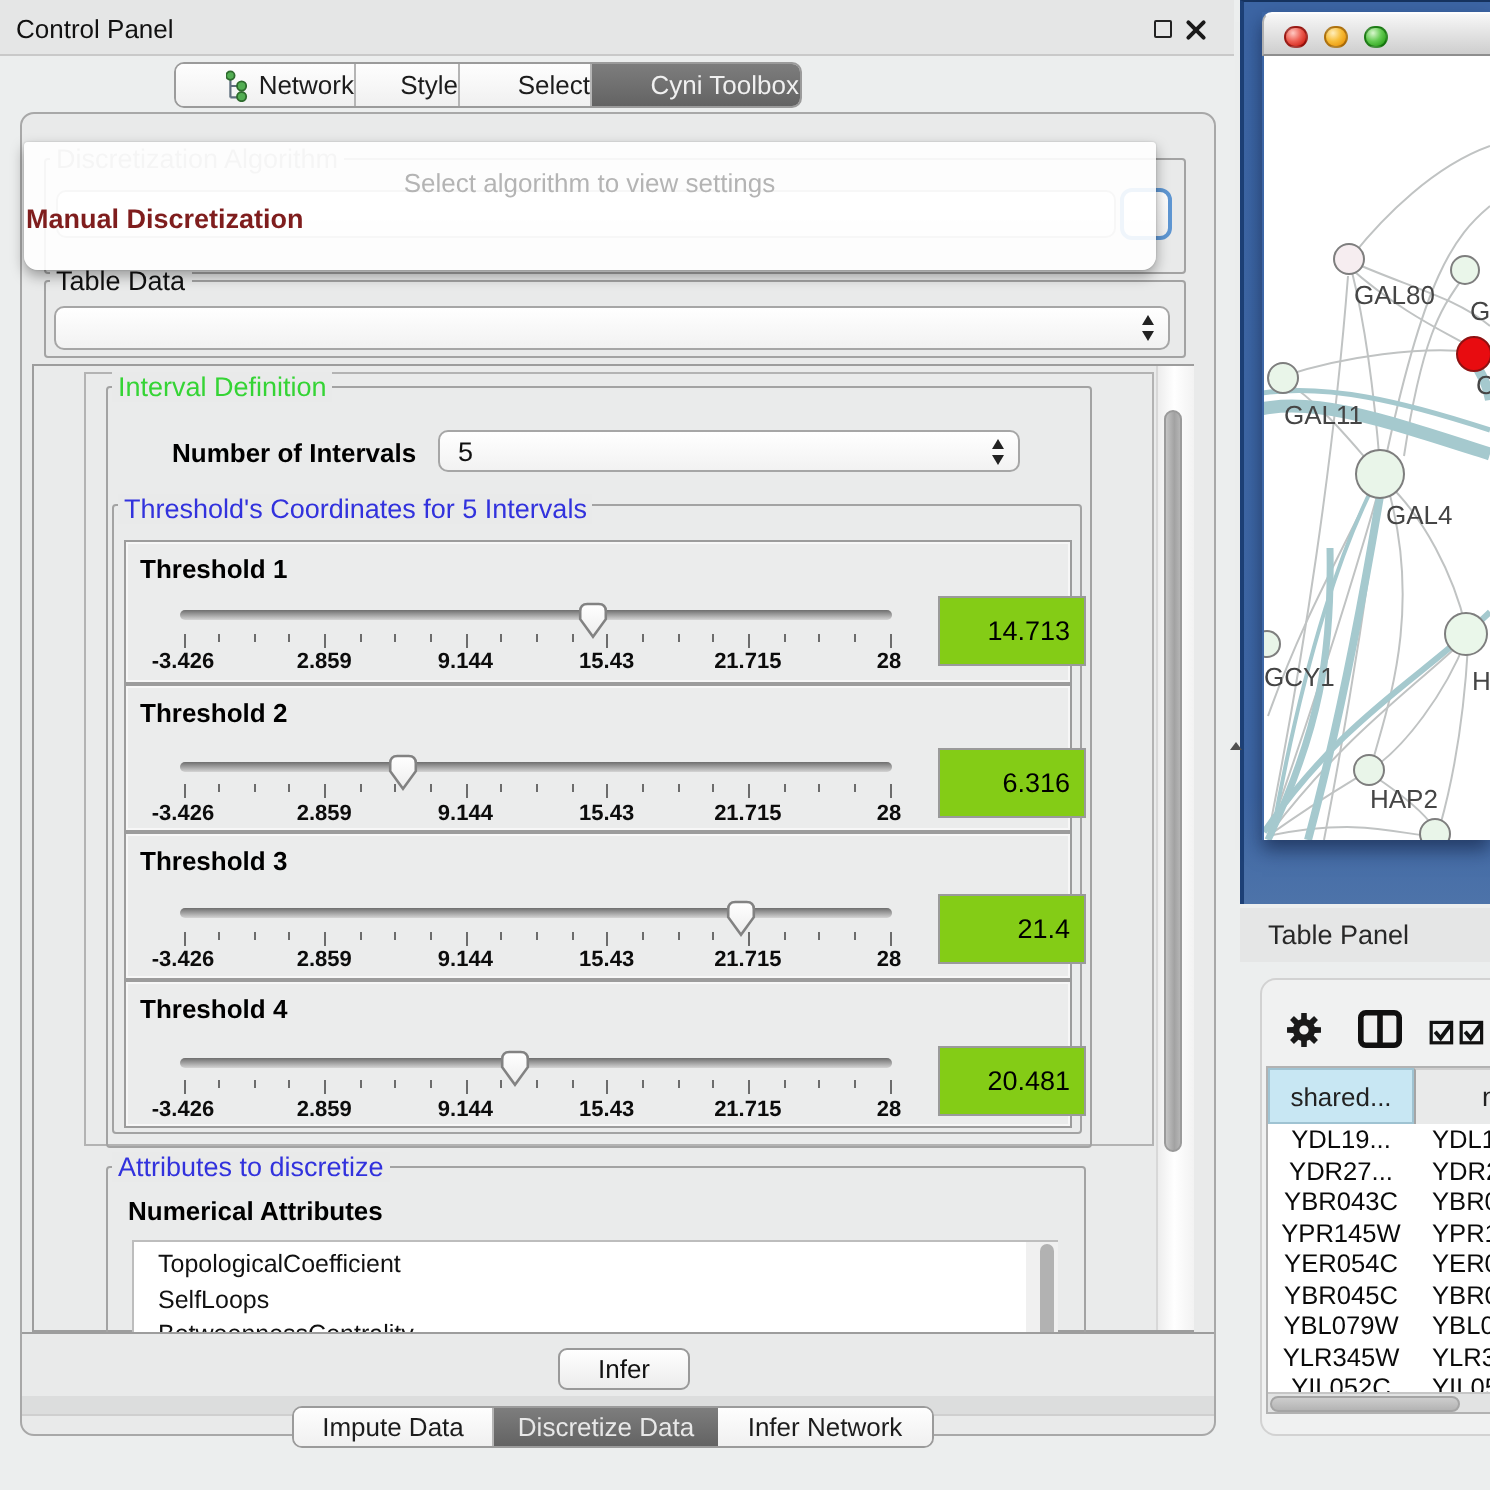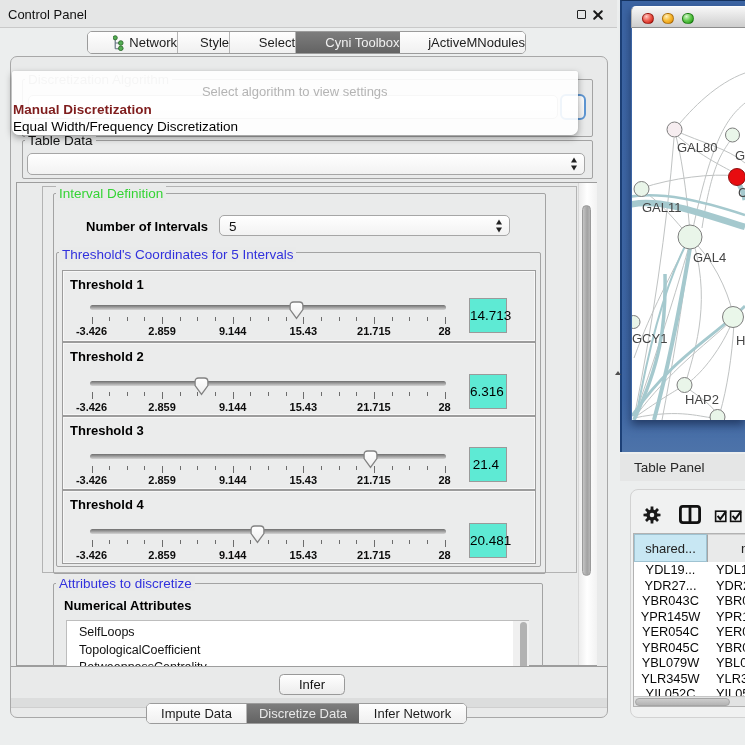--- a/index.html
+++ b/index.html
@@ -35,21 +35,21 @@
 #vsbtrack { position:absolute; left:578px; top:183px; width:18.5px; height:482px; background:linear-gradient(90deg,#ededed,#ffffff 45%,#f2f2f2); border-left:1px solid #d8d8d8; }
 #vsbthumb { position:absolute; left:582px; top:205px; width:9px; height:371px; background:linear-gradient(90deg,#c4c4c4,#a2a2a2 60%,#b5b5b5); border-radius:4.5px; border:0.5px solid #9a9a9a; }
 
 
 .tpanel { position:absolute; left:62px; width:474px; background:#ebecec; border:1px solid #9c9c9c; box-shadow:inset 0 0 0 1px #f7f7f7; }
 .ttitle { position:absolute; left:7px; top:6px; font-size:13px; font-weight:700; color:#000; }
 .track { position:absolute; height:5px; border-radius:2.5px; background:linear-gradient(#6e6e6e,#9c9c9c 45%,#d4d4d4); }
 .tick { position:absolute; width:1px; background:#6c6c6c; }
 .tlab { position:absolute; width:70px; text-align:center; font-size:11px; font-weight:700; color:#0c0c0c; }
 .thumb { position:absolute; width:17px; height:20px; }
-.vbox { position:absolute; left:406px; width:38px; height:35px; background:#5eead4; border:1px solid #9a9a9a; font-size:13.5px; color:#000; text-align:right; line-height:33px; padding-right:7px; }
+.vbox { position:absolute; left:406px; width:74px; height:35px; background:#84cc16; border:1px solid #9a9a9a; font-size:13.5px; color:#000; text-align:right; line-height:33px; padding-right:7px; }
 
 
 #numattr { position:absolute; left:64px; top:598px; font-size:13px; font-weight:700; color:#000; }
 #attrlist { position:absolute; left:66px; top:620px; width:463px; height:60px; background:#fff; border:1px solid #bdbdbd; font-size:12.5px; color:#111; padding-top:3px; }
 #attrlist div { padding-left:12px; height:17.5px; line-height:17.5px; }
 #listsb { position:absolute; left:513px; top:621px; width:16px; height:58px; background:#f0f0f0; }
 #listsbthumb { position:absolute; left:519.5px; top:622px; width:7.5px; height:55px; background:#b2b2b2; border-radius:3.5px; }
 
 
 #applystrip { position:absolute; left:11px; top:666px; width:596px; height:33px; background:#e9eaea; border-top:1px solid #9d9d9d; }
@@ -128,21 +128,20 @@
           <line x1="2.2" y1="8" x2="7.6" y2="8"></line>
           <line x1="2.2" y1="13.7" x2="7.6" y2="13.7"></line>
         </g>
         <circle cx="2.2" cy="2.8" r="2.1" fill="#53ae53" stroke="#2e6b2e" stroke-width="0.9"></circle>
         <circle cx="7.8" cy="8" r="2.3" fill="#53ae53" stroke="#2e6b2e" stroke-width="0.9"></circle>
         <circle cx="7.8" cy="13.3" r="2.3" fill="#53ae53" stroke="#2e6b2e" stroke-width="0.9"></circle>
       </svg>Network</div>
   <div class="seg" style="width:52px">Style</div>
   <div class="seg" style="width:66px">Select</div>
   <div class="seg dark" style="width:103.5px">Cyni Toolbox</div>
-  <div class="seg" style="width:125.5px">jActiveMNodules</div>
 </div>
 
 <div class="group" style="left:22px; top:79px; width:571px; height:58px;">
   <div class="gtitle" style="left:2px; color:#9a9a9a;">Discretization Algorithm</div>
 </div>
 <div class="combo" style="left:28px; top:95px; width:530px; height:24px; border:1px solid #ababab; border-radius:5px;"></div>
 <div class="combo" style="left:560px; top:94px; width:26px; height:26px; border:2.5px solid #5e96d2; border-radius:6px;"></div>
 
 <div class="group" style="left:22px; top:140px; width:571px; height:39px;">
   <div class="gtitle" style="left:2px; color:#111;">Table Data</div>
@@ -316,42 +315,41 @@
     </svg>
   </div>
   <div class="vbox" style="top:32.0px">20.481</div>
 </div>
 
 <div class="group" style="left:53px; top:583px; width:490px; height:120px;">
   <div class="gtitle" style="left:2px; color:#3232dd;">Attributes to discretize</div>
 </div>
 <div id="numattr">Numerical Attributes</div>
 <div id="attrlist">
+    <div>TopologicalCoefficient</div>
     <div>SelfLoops</div>
-    <div>TopologicalCoefficient</div>
     <div>BetweennessCentrality</div>
   </div>
 <div id="listsb"></div>
 <div id="listsbthumb"></div>
 
 <div id="applystrip">
     <div id="applybtn">Infer</div>
   </div>
 <div id="botline"></div>
 
 <div id="btabs">
   <div class="seg" style="width:100px">Impute Data</div>
   <div class="seg dark" style="width:112px">Discretize Data</div>
   <div class="seg" style="width:107px">Infer Network</div>
 </div>
 
 <div id="popup">
   <div class="hint">Select algorithm to view settings</div>
   <div class="it1">Manual Discretization</div>
-  <div class="it2">Equal Width/Frequency Discretization</div>
 </div>
 
 <div id="blue"></div>
 <div id="netwin">
   <div id="canvas">
     <svg width="113" height="392" viewBox="0 0 113 392">
       <g fill="none" stroke="#c0c3c3" stroke-width="1">
         <path d="M 2,390 C 20,300 35,200 42,110"></path>
         <path d="M 2,390 C 30,310 48,250 58,215"></path>
         <path d="M 2,390 C 40,340 70,320 100,292"></path>

